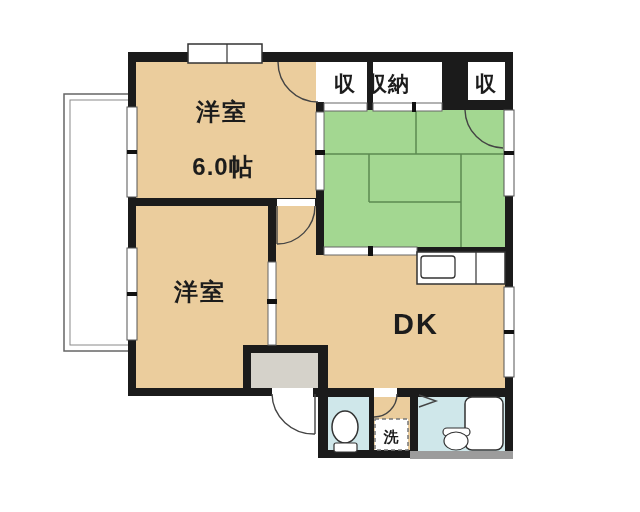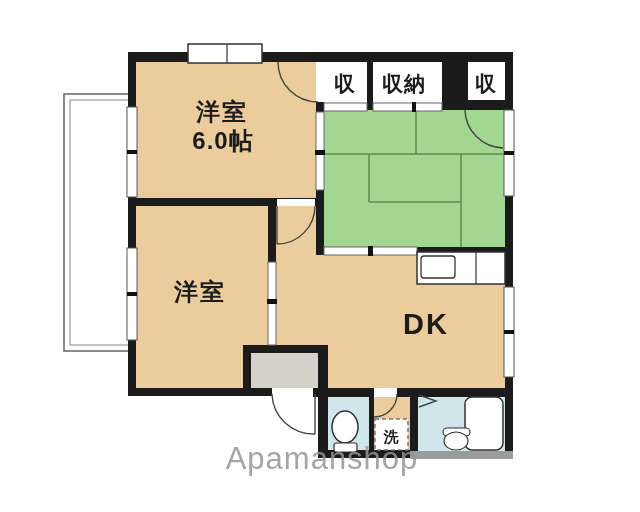--- a/index.html
+++ b/index.html
@@ -13,21 +13,21 @@
   .canvas svg{position:absolute;left:0;top:0;}
   .lbl{
     position:absolute;
     transform:translate(-50%,-50%);
     color:#1c1c1c;
     white-space:nowrap;
     line-height:1;
     font-weight:600;
   }
   .lbl.room{font-size:24px;letter-spacing:2px;}
-  .lbl.size{font-size:24px;letter-spacing:1px;}
+  .lbl.size{font-size:24px;letter-spacing:1px;margin-top:26px;}
   .lbl.closet{font-size:21px;letter-spacing:1px;}
   .lbl.small{font-size:15px;}
   .lbl.dk{font-size:29px;letter-spacing:2px;}
   .watermark{
     position:absolute;
     transform:translate(-50%,-50%);
     font-size:31px;
     font-weight:400;
     color:rgba(148,148,148,0.85);
     letter-spacing:1px;
@@ -146,20 +146,19 @@
       <ellipse cx="345" cy="427" rx="13" ry="16"></ellipse>
       <rect x="334" y="443" width="23" height="9" rx="2" stroke-width="1.2"></rect>
     </g>
 
     <rect x="375" y="419" width="33" height="31" fill="#ffffff" stroke="#777777" stroke-width="1.5" stroke-dasharray="4 3"></rect>
   </svg>
 
   <div class="lbl room" style="left:222px;top:112px;">洋室</div>
   <div class="lbl size" style="left:223px;top:141px;">6.0帖</div>
   <div class="lbl closet" style="left:345px;top:83px;">収</div>
-  <div class="lbl closet" style="left:404px;top:83px;text-align:center;">収納</div>
+  <div class="lbl closet" style="left:388px;top:83px;text-align:center;">収納</div>
   <div class="lbl closet" style="left:486px;top:83px;">収</div>
   <div class="lbl room" style="left:200px;top:292px;">洋室</div>
-  <div class="lbl dk" style="left:426px;top:324px;">DK</div>
+  <div class="lbl dk" style="left:416px;top:324px;">DK</div>
   <div class="lbl small" style="left:391px;top:436px;">洗</div>
 
-  <div class="watermark" style="left:322px;top:459px;">Apamanshop</div>
 </div>
 
 </body></html>

